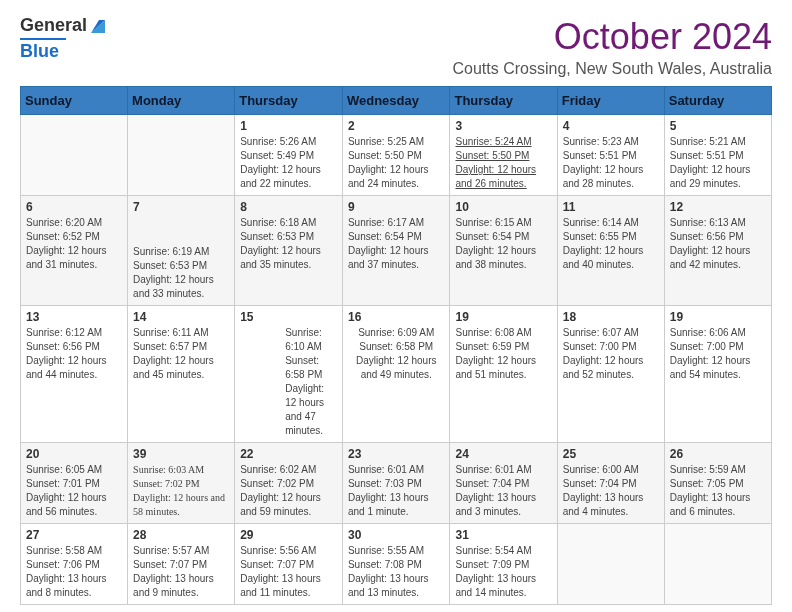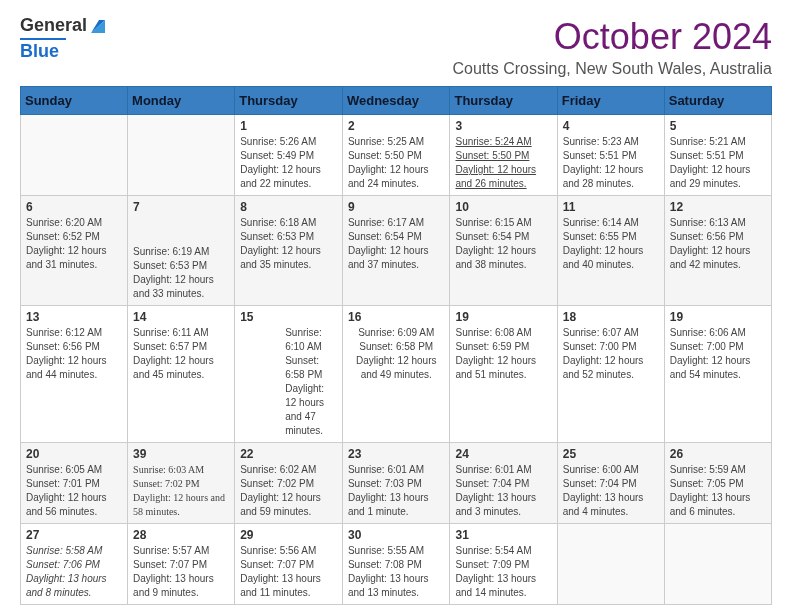--- a/index.html
+++ b/index.html
@@ -293,21 +293,21 @@
         <td>
           <span class="day-number">26</span>
           <div class="day-info" style="white-space: pre-line;">Sunrise: 5:59 AM
 Sunset: 7:05 PM
 Daylight: 13 hours and 6 minutes.</div>
         </td>
       </tr>
       <tr>
         <td>
           <span class="day-number">27</span>
-          <div class="day-info" style="white-space: pre-line; font-style: italic;">Sunrise: 5:58 AM
+          <div class="day-info" style="white-space: pre-line;">Sunrise: 5:58 AM
 Sunset: 7:06 PM
 Daylight: 13 hours and 8 minutes.</div>
         </td>
         <td>
           <span class="day-number">28</span>
           <div class="day-info" style="white-space: pre-line;">Sunrise: 5:57 AM
 Sunset: 7:07 PM
 Daylight: 13 hours and 9 minutes.</div>
         </td>
         <td>

